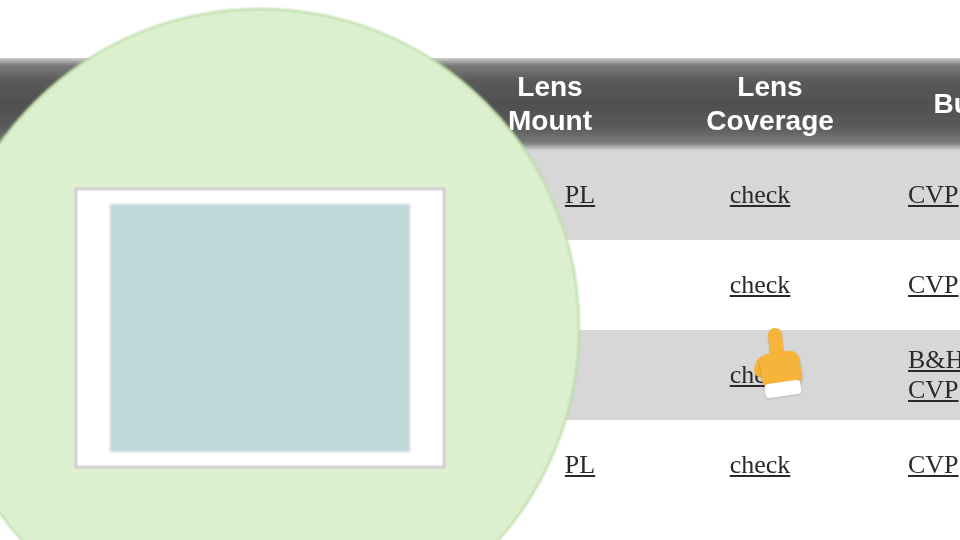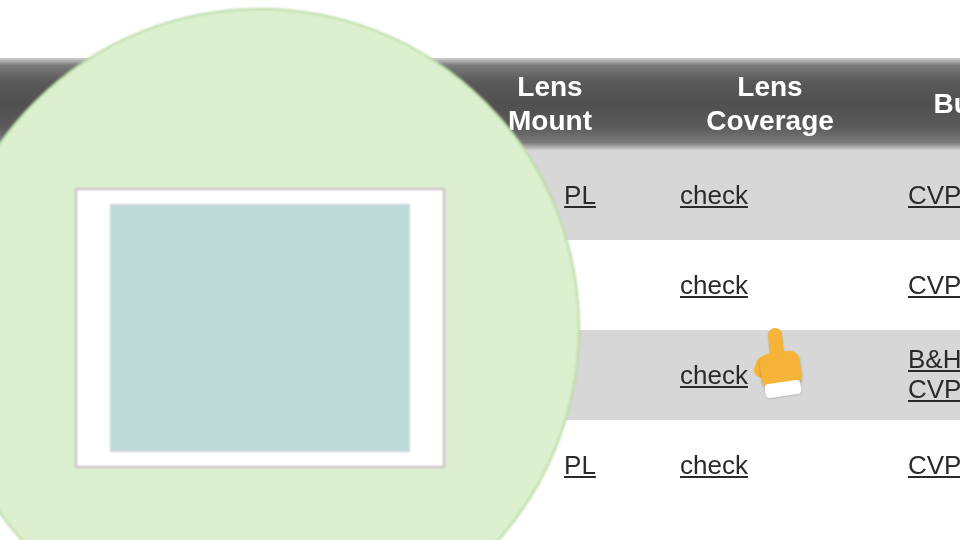--- a/index.html
+++ b/index.html
@@ -47,28 +47,29 @@
       height: 90px;
       display: flex;
       align-items: center;
       font-size: 26px;
       color: #2a2a2a;
     }
     .row.alt { background: #d7d7d7; }
     .row.plain { background: #ffffff; }
 
     .cell-mount    { position:absolute; left: 520px; width:120px; text-align:center; }
-    .cell-coverage { position:absolute; left: 680px; width:160px; }
+    .cell-coverage { position:absolute; left: 680px; width:160px; text-align:center; }
     .cell-buy      { position:absolute; left: 908px; width:120px; text-align:left; }
 
     .link {
       text-decoration: underline;
       cursor: pointer;
       font-weight: 500;
       display: inline-block;
+      font-family: Liberation Serif, serif;
     }
 
     
     .magnifier {
       position: absolute;
       left: -60px;
       top: 8px;
       width: 640px;
       height: 640px;
       border-radius: 50%;

